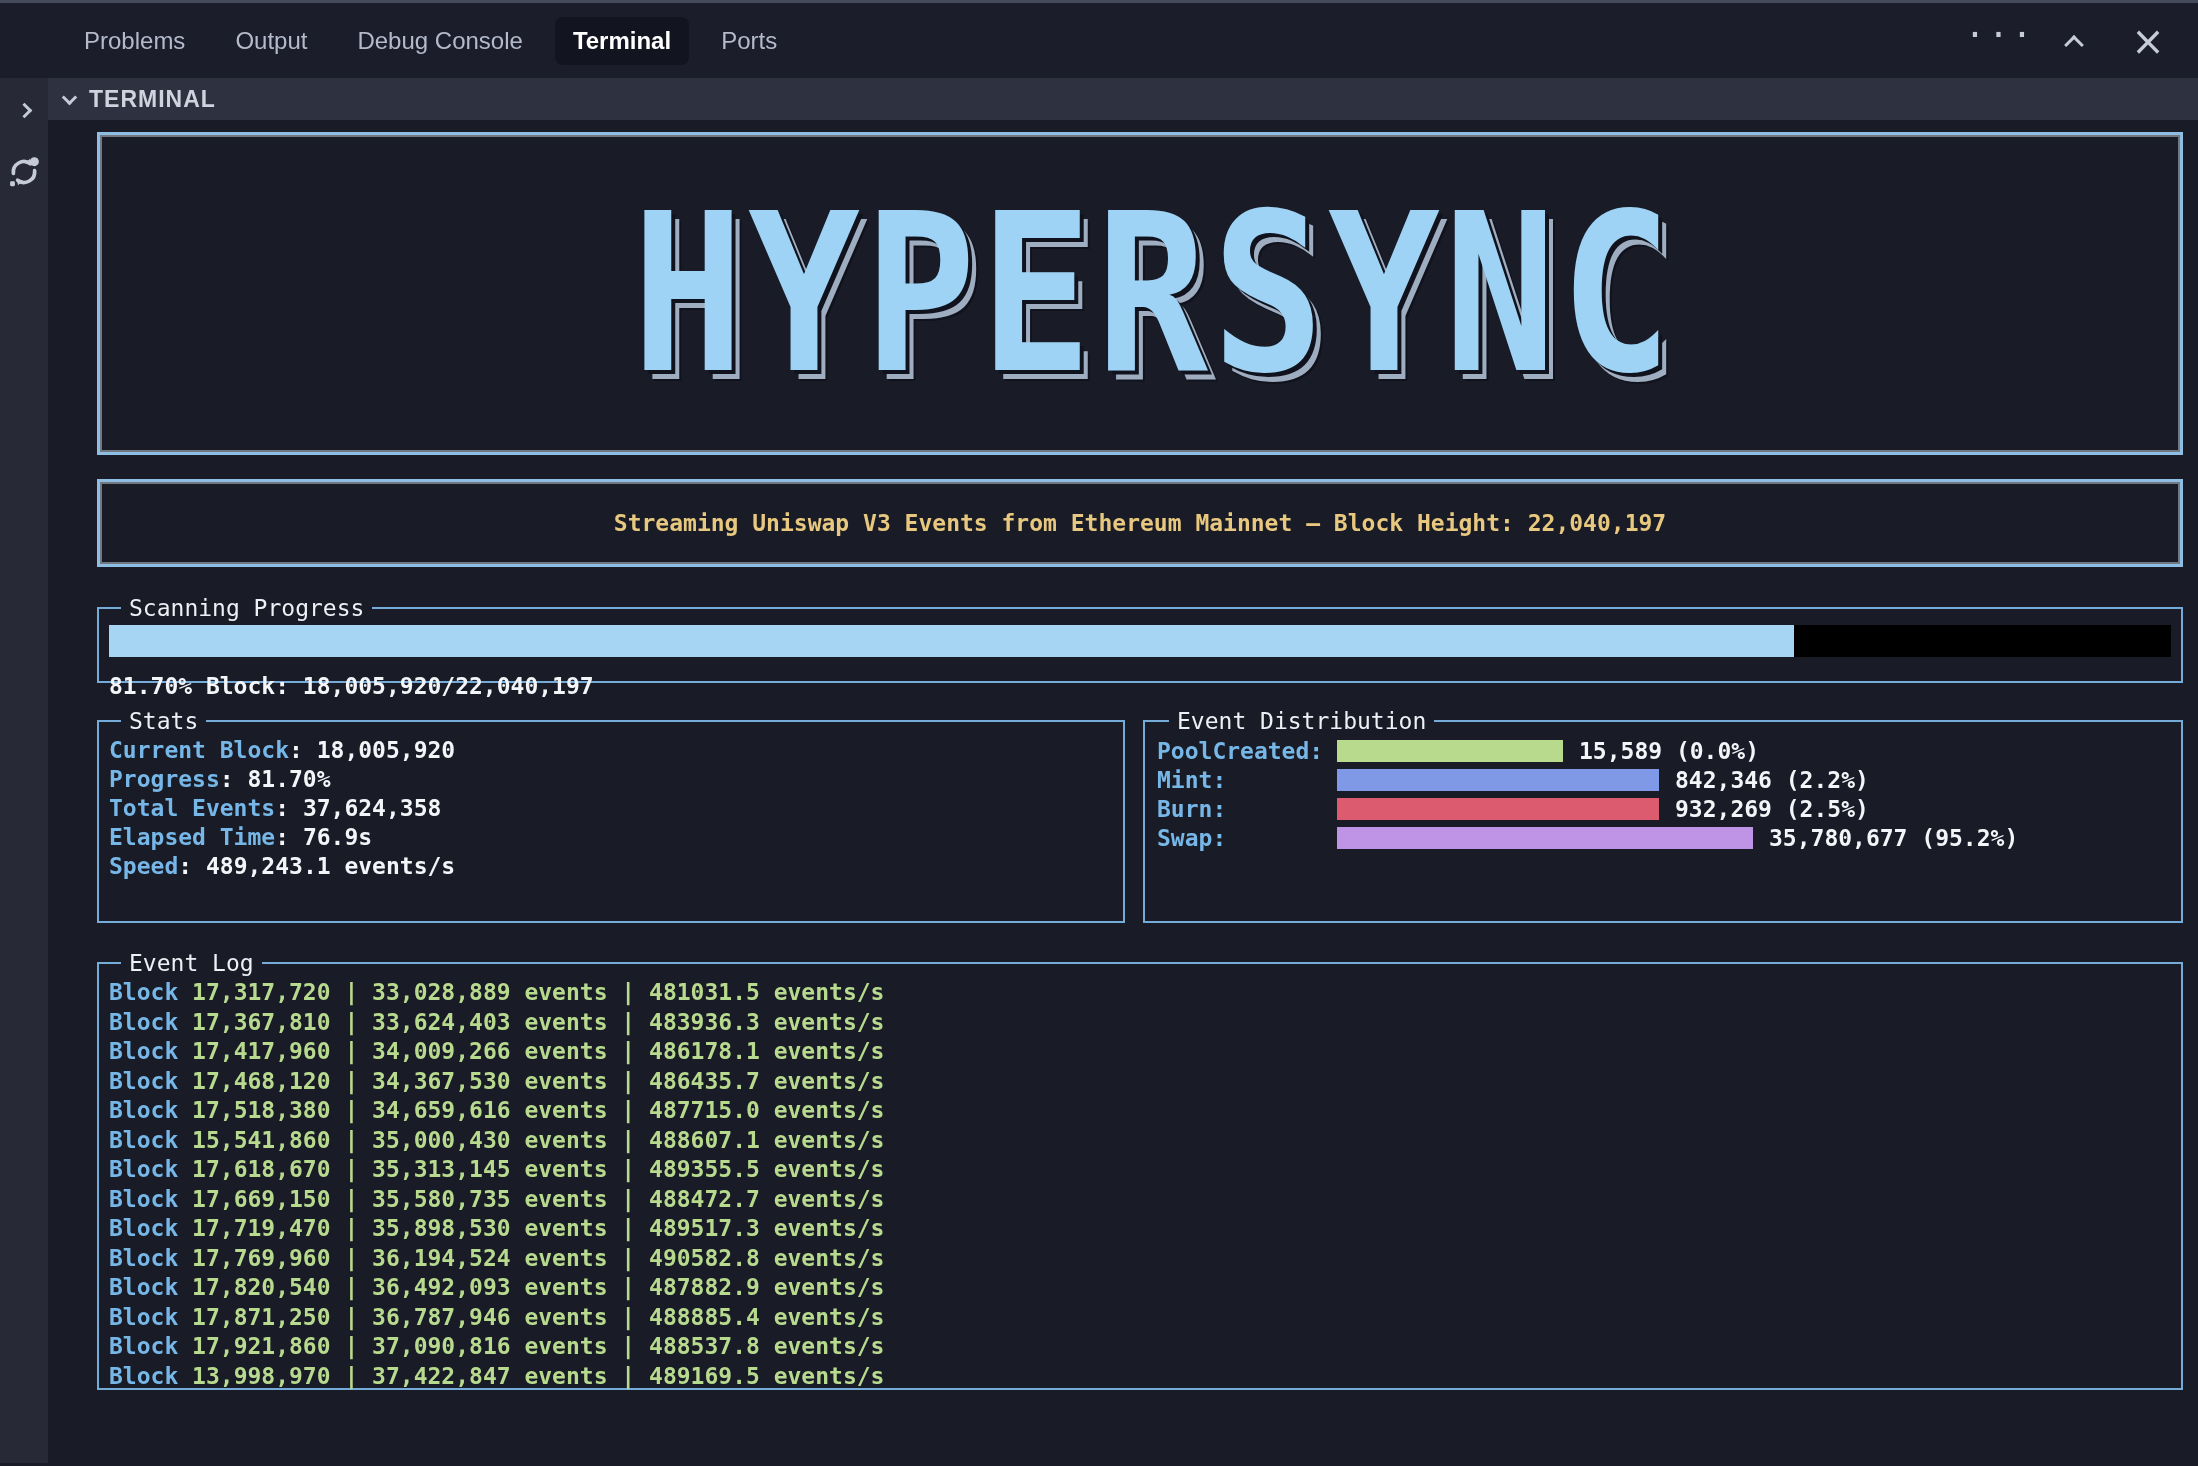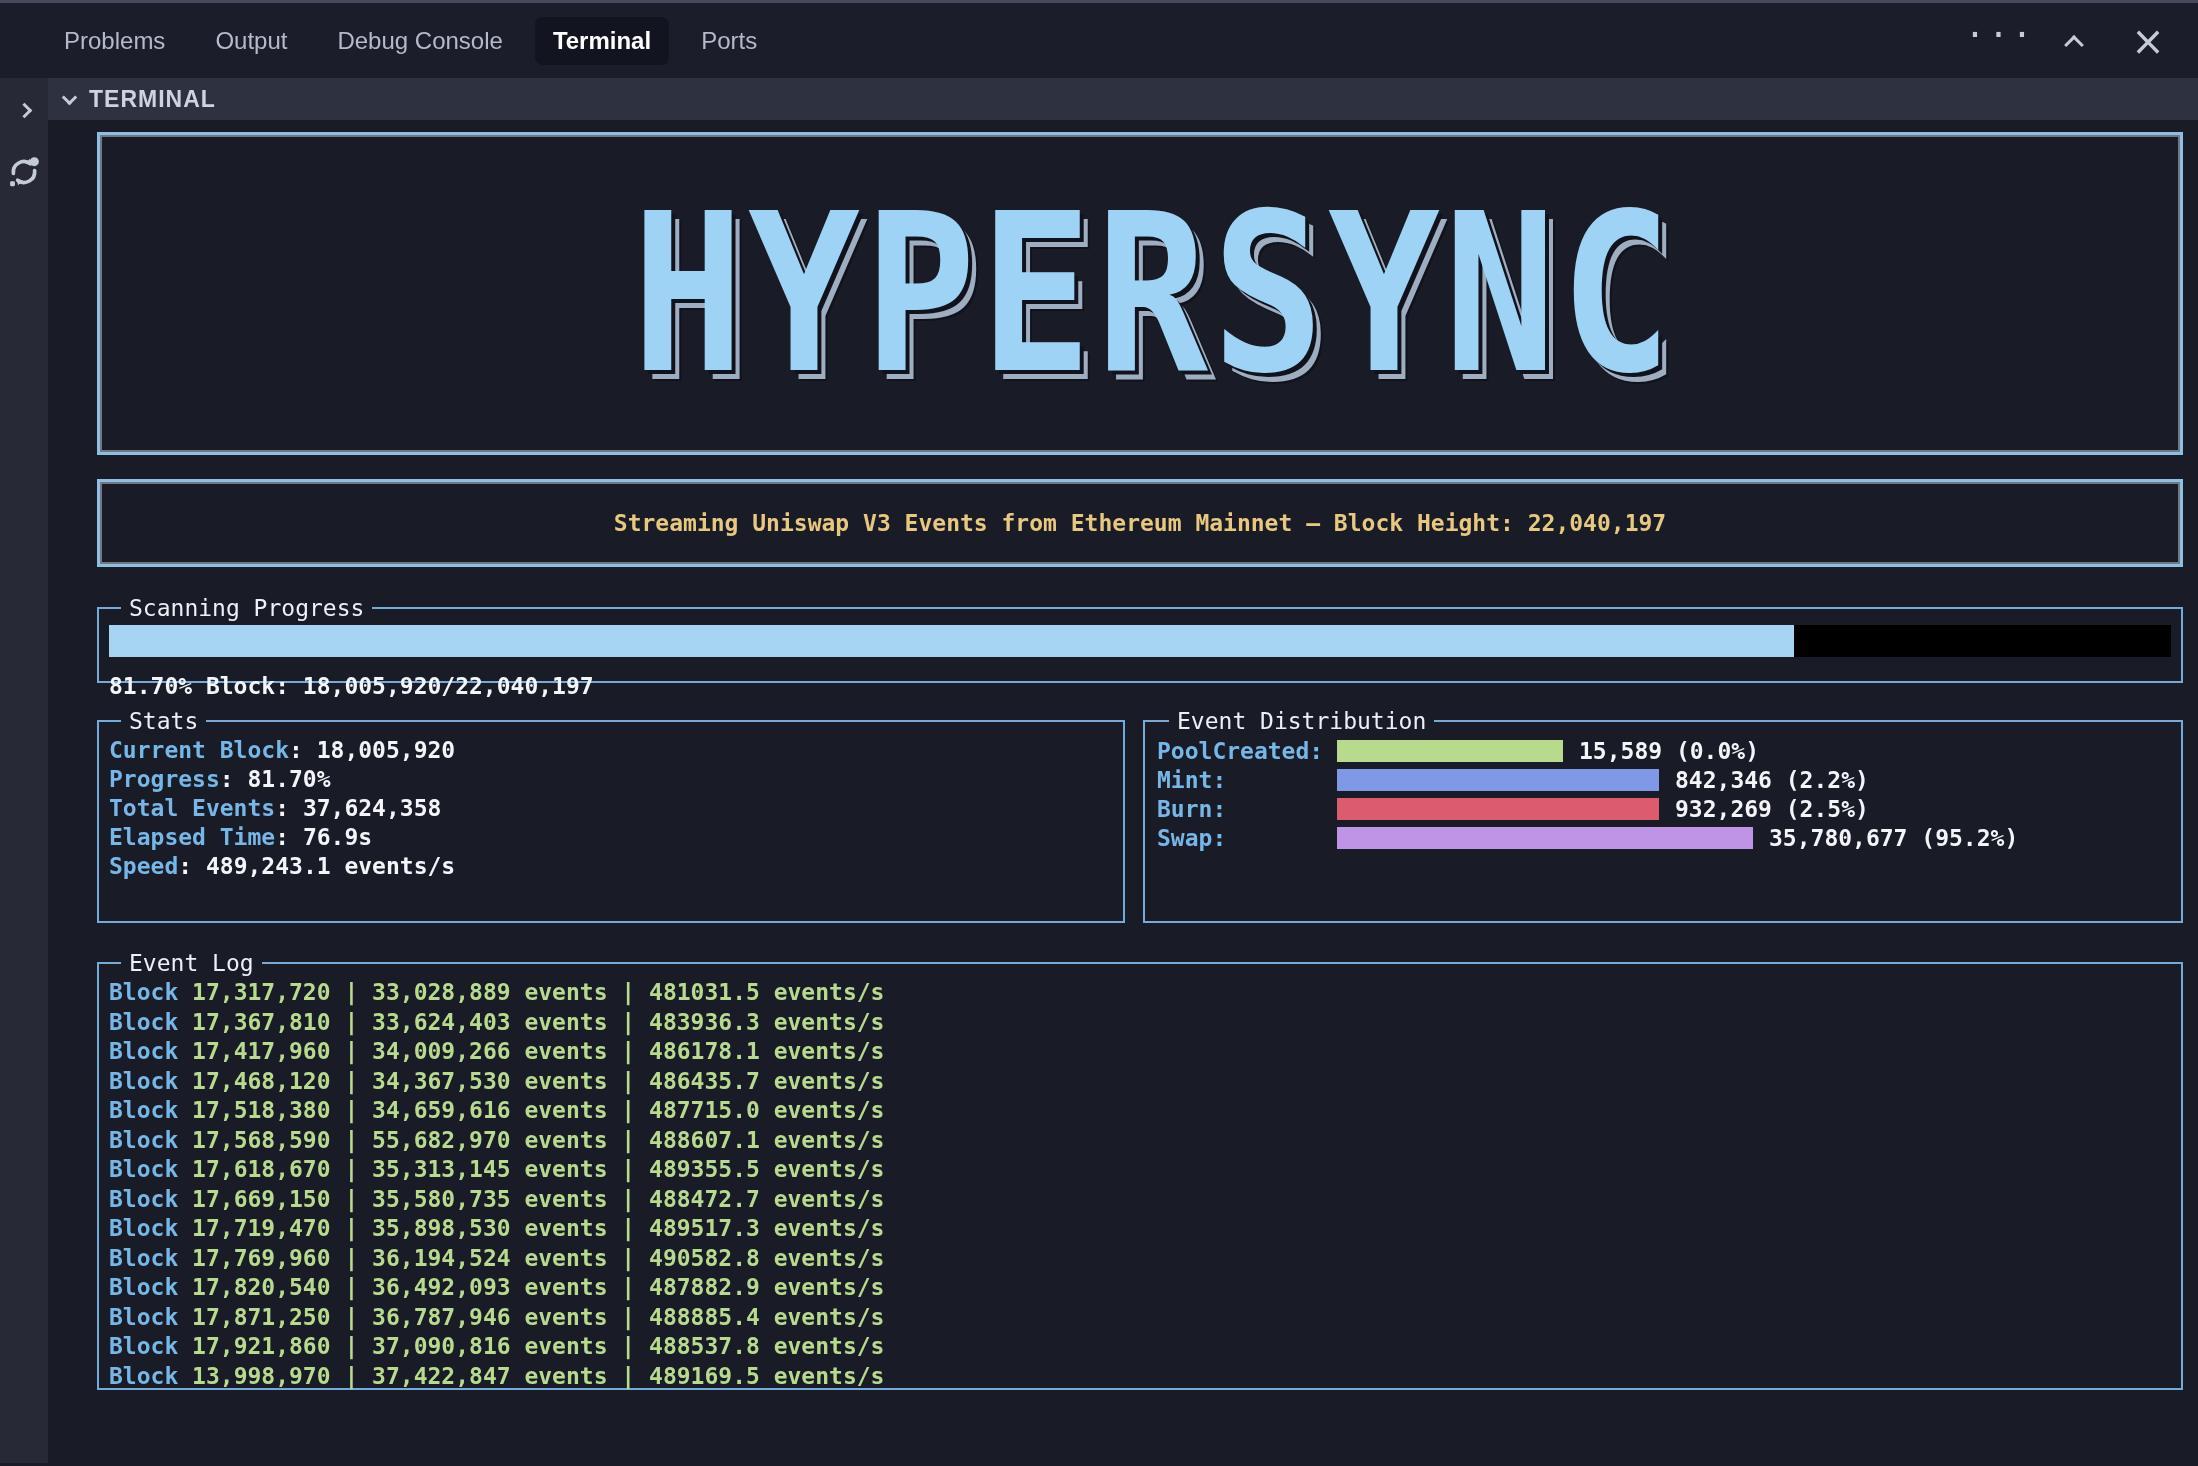--- a/index.html
+++ b/index.html
@@ -3,21 +3,21 @@
 <meta charset="utf-8">
 <style>
   * { box-sizing: border-box; margin: 0; padding: 0; }
   html,body { background:#0d0e14; }
   body { font-family: "DejaVu Sans Mono", monospace; }
 
   .screen { position:relative; width:2198px; height:1466px; background:#191c27; overflow:hidden; }
 
   
   .tabbar { height:78px; width:100%; background:#1b1e2a; border-top:3px solid #454b5c;
-            display:flex; align-items:center; justify-content:space-between; }
+            display:flex; align-items:center; justify-content:space-between;padding-left:20px; }
   .tabs { display:flex; align-items:center; gap:14px; padding-left:46px;
           font-family:"Liberation Sans", sans-serif; }
   .tab { color:#b4bacb; font-size:24px; padding:10px 18px; border-radius:8px;
          cursor:pointer; white-space:nowrap; }
   .tab.active { background:#12141f; color:#ffffff; font-weight:700; }
   .panel-actions { display:flex; align-items:center; gap:34px; padding-right:30px; color:#c6cbd8; }
   .action-btn { display:flex; align-items:center; justify-content:center; width:40px; height:40px; cursor:pointer; }
   .dots { font-size:34px; letter-spacing:3px; color:#c6cbd8; line-height:10px; padding-bottom:14px; }
   .chev { display:inline-block; width:14px; height:14px; border-right:3px solid #c6cbd8; border-bottom:3px solid #c6cbd8; }
   .chev.up { transform:rotate(-135deg); margin-top:8px; }
@@ -179,21 +179,21 @@
         </div>
 
         <fieldset class="log-fieldset">
           <legend>Event Log</legend>
           <div>
               <div class="log-row"><span class="lbl-blue">Block </span><span class="log-green">17,317,720 | 33,028,889 events | 481031.5 events/s</span></div>
               <div class="log-row"><span class="lbl-blue">Block </span><span class="log-green">17,367,810 | 33,624,403 events | 483936.3 events/s</span></div>
               <div class="log-row"><span class="lbl-blue">Block </span><span class="log-green">17,417,960 | 34,009,266 events | 486178.1 events/s</span></div>
               <div class="log-row"><span class="lbl-blue">Block </span><span class="log-green">17,468,120 | 34,367,530 events | 486435.7 events/s</span></div>
               <div class="log-row"><span class="lbl-blue">Block </span><span class="log-green">17,518,380 | 34,659,616 events | 487715.0 events/s</span></div>
-              <div class="log-row"><span class="lbl-blue">Block </span><span class="log-green">17,568,590 | 55,682,970 events | 488607.1 events/s</span></div>
+              <div class="log-row"><span class="lbl-blue">Block </span><span class="log-green">15,541,860 | 35,000,430 events | 488607.1 events/s</span></div>
               <div class="log-row"><span class="lbl-blue">Block </span><span class="log-green">17,618,670 | 35,313,145 events | 489355.5 events/s</span></div>
               <div class="log-row"><span class="lbl-blue">Block </span><span class="log-green">17,669,150 | 35,580,735 events | 488472.7 events/s</span></div>
               <div class="log-row"><span class="lbl-blue">Block </span><span class="log-green">17,719,470 | 35,898,530 events | 489517.3 events/s</span></div>
               <div class="log-row"><span class="lbl-blue">Block </span><span class="log-green">17,769,960 | 36,194,524 events | 490582.8 events/s</span></div>
               <div class="log-row"><span class="lbl-blue">Block </span><span class="log-green">17,820,540 | 36,492,093 events | 487882.9 events/s</span></div>
               <div class="log-row"><span class="lbl-blue">Block </span><span class="log-green">17,871,250 | 36,787,946 events | 488885.4 events/s</span></div>
               <div class="log-row"><span class="lbl-blue">Block </span><span class="log-green">17,921,860 | 37,090,816 events | 488537.8 events/s</span></div>
               <div class="log-row"><span class="lbl-blue">Block </span><span class="log-green">13,998,970 | 37,422,847 events | 489169.5 events/s</span></div>
             </div>
         </fieldset>

